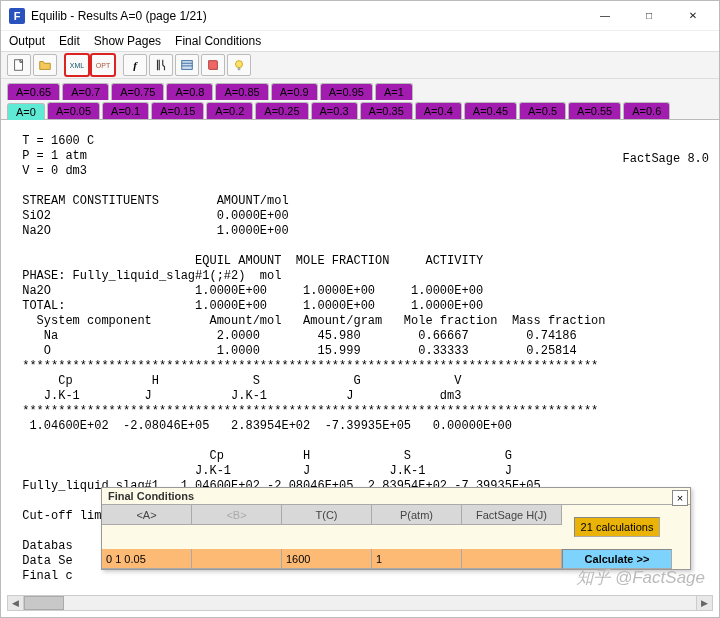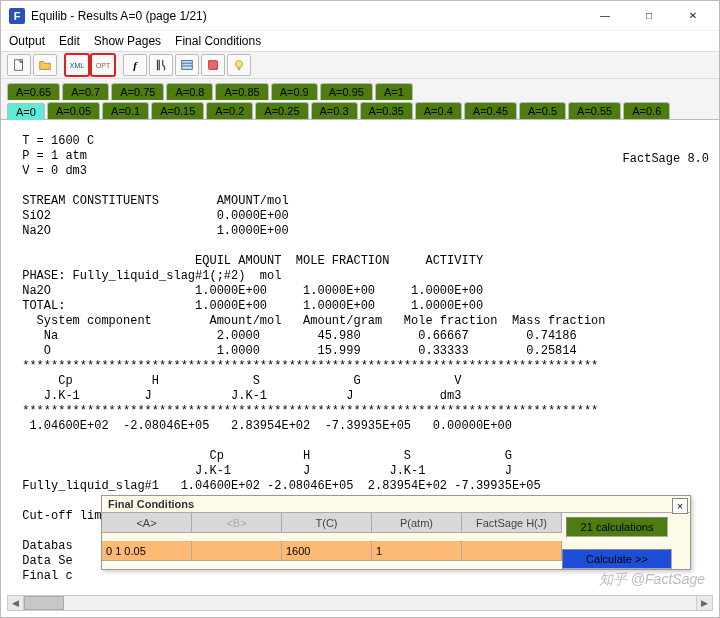--- a/index.html
+++ b/index.html
@@ -85,21 +85,21 @@
     display: flex;
     flex-wrap: wrap;
     padding: 2px 6px 0 6px;
     background: #f4f4f4;
     border-bottom: 1px solid #bbb;
     font-size: 11px;
   }
   .tab {
     border: 1px solid #bbb;
     border-bottom: none;
-    background: #4d7c0f;
+    background: #a21caf;
     padding: 2px 8px;
     margin-right: 2px;
     margin-top: 2px;
     border-radius: 3px 3px 0 0;
     cursor: default;
   }
   .tab.active {
     background: #5eead4;
     position: relative;
     top: 1px;
@@ -168,32 +168,31 @@
     overflow: hidden;
   }
   .fp-h {
     background: #d8d8d8;
     justify-content: center;
     color: #444;
   }
   .fp-h.disabled { color: #aaa; }
   .fp-cell { background: #fdba74; font-family: "Tahoma", sans-serif; }
   .fp-btncell {
-    background: #4d7c0f;
+    background: #eab308;
     border: 1px solid #888;
     justify-content: center;
     cursor: default;
-    margin: 4px;
+    margin: 12px;
   }
   .fp-calc {
-    background: #1d4ed8;
+    background: #7dd3fc;
     border: 1px solid #888;
     justify-content: center;
-    font-weight: normal;
-    margin-top: 8px;
+    font-weight: bold;
   }
   
   .hscroll {
     position: absolute;
     left: 6px; right: 6px; bottom: 6px;
     height: 16px;
     background: #f0f0f0;
     border: 1px solid #ccc;
     display: flex;
   }
@@ -204,21 +203,21 @@
     width: 16px; background: #e8e8e8; display:flex; align-items:center; justify-content:center; font-size:9px; color:#666;
     border-left:1px solid #ccc;
   }
   .hscroll .arrow:first-child { border-left:none; border-right:1px solid #ccc;}
   
   .watermark {
     position: absolute;
     right: 14px;
     bottom: 28px;
     color: #bbb;
-    font-size: 14px;
+    font-size: 17px;
     font-style: italic;
     pointer-events: none;
   }
 </style>
 </head>
 <body>
 
 <div class="titlebar">
   <div class="icon">F</div>
   <div class="title">Equilib - Results  A=0  (page 1/21)</div>

